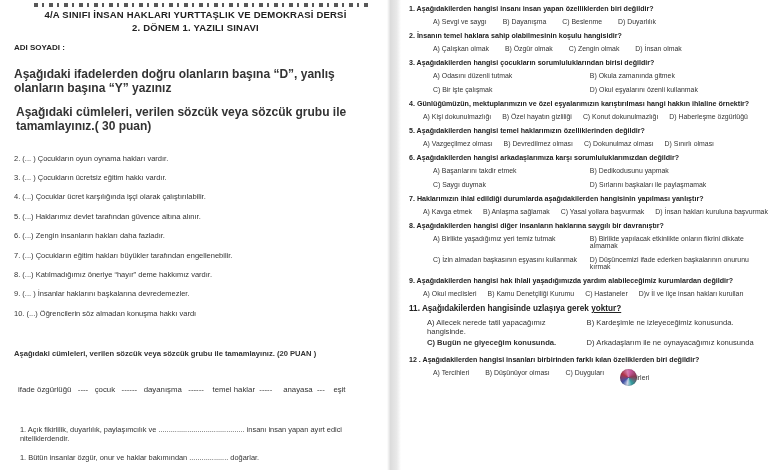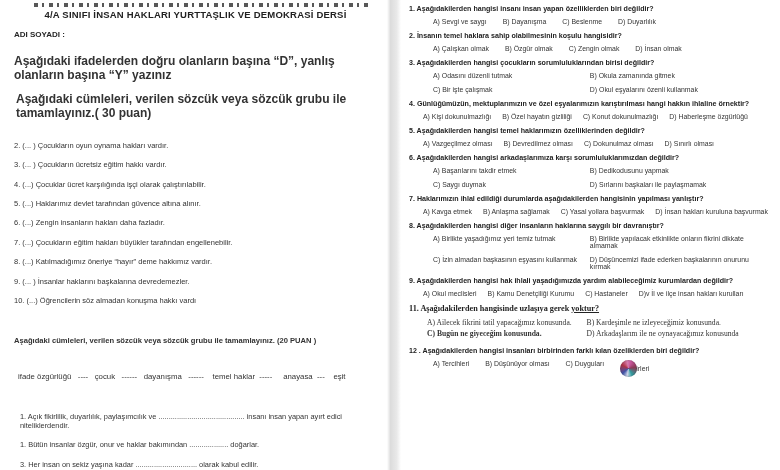--- a/index.html
+++ b/index.html
@@ -29,39 +29,40 @@
   .fill-list{margin-top:31px;padding-left:6px;}
   .fill-item{font-size:7.4px;margin-bottom:10.5px;color:#333;}
   
   .q{margin-bottom:7px;}
   .q .stem{font-weight:bold;font-size:7.1px;margin-bottom:5px;color:#222;}
   .opts{display:flex;flex-wrap:wrap;column-gap:16px;row-gap:5px;
         padding-left:24px;font-size:6.9px;color:#333;}
   .opts.tight{column-gap:11px;padding-left:14px;}
   .opts.grid2{display:grid;grid-template-columns:46% 54%;column-gap:0;row-gap:7px;}
   .opts.grid2 .opt{padding-right:6px;}
-  .q-serif{font-family:Liberation Serif, serif;margin-top:0;margin-bottom:9px;}
+  .q-serif{font-family:Liberation Sans, sans-serif;margin-top:0;margin-bottom:9px;}
   .q-serif .stem{font-size:8.2px;}
   .q-serif .opts{font-size:7.6px;padding-left:18px;row-gap:2px;}
   .q-serif .u{text-decoration:underline;}
   .q-serif .bold-opt{font-weight:bold;}
   .sticker{display:inline-block;width:17px;height:17px;border-radius:50%;
            vertical-align:-6px;margin-right:-1px;
            background:conic-gradient(from 20deg,#c9579c,#8a3a55 60deg,#2f9ea0 130deg,#cdd5e8 170deg,#4053a8 210deg,#b03346 280deg,#d77fae 330deg,#c9579c);
            box-shadow:inset 0 0 2px rgba(0,0,0,.35);}
   .opt{white-space:nowrap;}
   .opt.wrapok{white-space:normal;}
 </style>
 </head>
 <body>
 
 <div class="page-left">
   <div class="top-clip"></div>
   <div class="title">
     <div>4/A SINIFI İNSAN HAKLARI YURTTAŞLIK VE DEMOKRASİ DERSİ</div>
+    <div class="l2">2. DÖNEM 1. YAZILI SINAVI</div>
   </div>
   <div class="name-label">ADI  SOYADI :</div>
 
   <div class="instr instr1">Aşağıdaki ifadelerden doğru olanların başına “D”, yanlış olanların başına “Y” yazınız</div>
   <div class="instr instr2">Aşağıdaki cümleleri, verilen sözcük veya sözcük grubu ile tamamlayınız.( 30 puan)</div>
 
   <div class="tf-list">
     <div class="tf-item">2. (... ) Çocukların oyun oynama hakları vardır.</div>
     <div class="tf-item">3. (... ) Çocukların ücretsiz eğitim hakkı vardır.</div>
     <div class="tf-item">4. (...) Çocuklar ücret karşılığında işçi olarak çalıştırılabilir.</div>
@@ -177,21 +178,21 @@
       <span class="opt">D)v İl ve ilçe insan hakları kurulları</span>
     </div>
   </div>
 
 
   <div class="q q-serif">
     <div class="stem">
       <span>11. Aşağıdakilerden hangisinde uzlaşıya gerek </span><span class="u">yoktur?</span>
     </div>
     <div class="opts grid2">
-      <span class="opt wrapok">A) Ailecek fikrini tatil yapacağımız konusunda.</span>
+      <span class="opt wrapok">A) Ailecek nerede tatil yapacağımız hangisinde.</span>
       <span class="opt wrapok">B) Kardeşimle ne izleyeceğimiz konusunda.</span>
       <span class="opt wrapok bold-opt">C) Bugün ne giyeceğim konusunda.</span>
       <span class="opt wrapok">D) Arkadaşlarım ile ne oynayacağımız konusunda</span>
     </div>
   </div>
 
   <div class="q">
     <div class="stem">12 . Aşağıdakilerden hangisi insanları birbirinden farklı kılan özeliklerden biri değildir?</div>
     <div class="opts">
       <span class="opt">A) Tercihleri</span>

